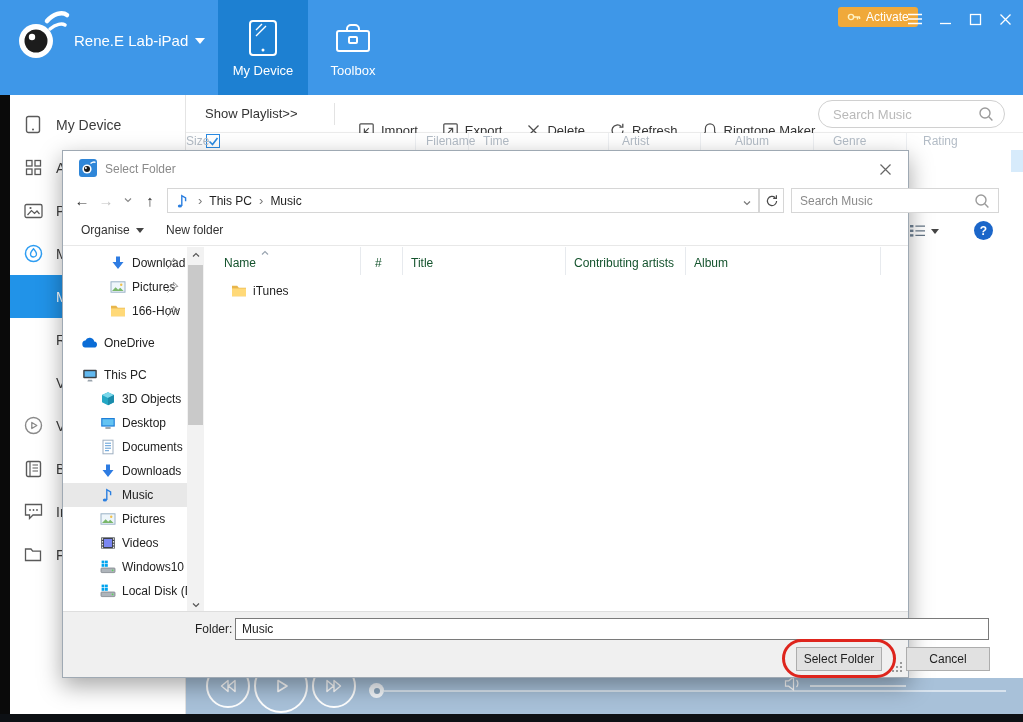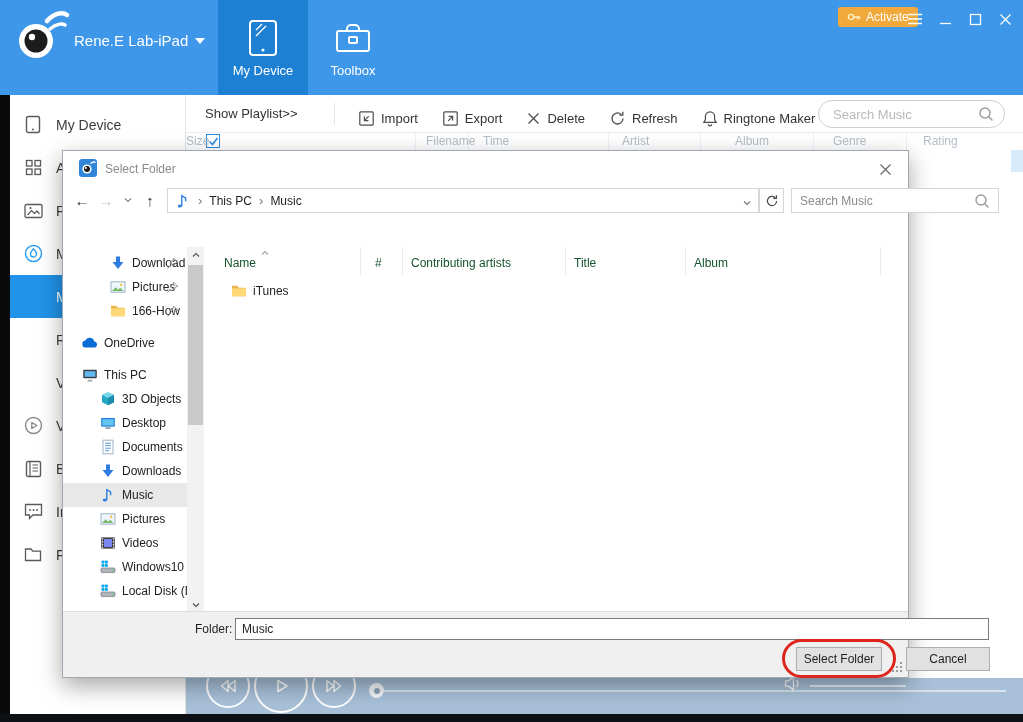--- a/index.html
+++ b/index.html
@@ -25,21 +25,21 @@
 .bstrip{position:absolute;left:0;top:714px;width:1023px;height:8px;background:#0d1014}
 .sbar{position:absolute;left:10px;top:95px;width:176px;height:619px;background:#fff;border-right:1px solid #e4e4e4;padding-top:8px}
 .sb-row{height:43px;display:flex;align-items:center;padding-left:12px}
 .sb-icon{width:22px;height:20px;margin-right:12px;display:flex;align-items:center;justify-content:center}
 .sb-label{font-size:14px;color:#3c3c3c;white-space:nowrap}
 .sb-row.selected{background:var(--c-selblue)}
 .sb-row.selected .sb-label{color:#fff}
 .tbar{position:absolute;left:186px;top:95px;width:837px;height:38px;background:#fff;border-bottom:1px solid #ececec}
 .showpl{position:absolute;left:19px;top:0;line-height:38px;font-size:13px;color:#333}
 .tdiv{position:absolute;left:148px;top:8px;height:22px;border-left:1px solid #e3e3e3}
-.tacts{position:absolute;left:172px;top:4px;height:38px;display:flex;gap:24px;align-items:center}
+.tacts{position:absolute;left:172px;top:16px;height:38px;display:flex;gap:24px;align-items:center}
 .tact{display:flex;gap:6px;align-items:center;font-size:13px;color:#333}
 .searchpill{position:absolute;left:632px;top:5px;width:187px;height:28px;border:1px solid #d0d0d0;border-radius:14px;display:flex;align-items:center;padding:0 10px 0 14px;background:#fff}
 .searchpill input{border:0;outline:0;flex:1;font-size:13px;color:#555;min-width:0;background:transparent}
 .searchpill input::placeholder{color:#b9b9b9}
 .thead{position:absolute;left:186px;top:133px;width:837px;height:17px;background:#fff}
 .thead .cl{position:absolute;top:1px;font-size:12px;color:#b3bcc6}
 .thead .cl:nth-of-type(1){left:50px}.thead .cl:nth-of-type(2){left:240px}.thead .cl:nth-of-type(3){left:297px}
 .thead .cl:nth-of-type(4){left:436px}.thead .cl:nth-of-type(5){left:549px}.thead .cl:nth-of-type(6){left:647px}
 .thead .cl:nth-of-type(7){left:737px}
 .thsep{position:absolute;top:0;height:17px;border-left:1px solid #eef0f3}
@@ -476,20 +476,41 @@
         <input placeholder="Search Music" style="">
         <span>
             <svg width="16" height="16" viewBox="0 0 16 16">
               <circle cx="7" cy="7" r="5" fill="none" stroke="#9b9b9b" stroke-width="1.4"></circle>
               <path d="M10.8 10.8l3.6 3.6" stroke="#9b9b9b" stroke-width="1.4"></path>
             </svg>
           </span>
       </div>
     </div>
 
+    <div class="dcmd">
+      <button class="organise">
+        <span>Organise</span>
+        <span class="scaret"></span>
+      </button>
+      <button class="newfolder">New folder</button>
+      <button class="viewbtn">
+        <span>
+            <svg width="17" height="14" viewBox="0 0 17 14">
+              <g fill="#5f6f7f">
+                <rect x="1" y="1" width="3.4" height="2.4"></rect>
+                <rect x="1" y="5.6" width="3.4" height="2.4"></rect>
+                <rect x="1" y="10.2" width="3.4" height="2.4"></rect>
+              </g>
+              <path d="M6.4 2.2H16M6.4 6.8H16M6.4 11.4H16" stroke="#5f6f7f" stroke-width="1.2"></path>
+            </svg>
+          </span>
+        <span class="scaret"></span>
+      </button>
+      <button class="dhelp">?</button>
+    </div>
 
     <div class="dmain">
       <div class="dtree">
 
       <div class="trow pinned lvl2">
             <span class="ti">
               <svg width="16" height="16" viewBox="0 0 16 16">
                 <path d="M6 1.5h4V7h3.5L8 14 2.5 7H6z" fill="#2e7ce2"></path>
               </svg>
             </span>
@@ -682,22 +703,22 @@
       </div>
       <div class="dlist">
         <div class="lhead">
           <span class="sortc">
               <svg width="10" height="10" viewBox="0 0 10 10">
                 <path d="M2 6.5l3-3 3 3" fill="none" stroke="currentColor" stroke-width="1.2"></path>
               </svg>
             </span>
           <span class="lh">Name</span>
           <span class="lh">#</span>
+          <span class="lh">Title</span>
           <span class="lh">Contributing artists</span>
-          <span class="lh">Title</span>
           <span class="lh">Album</span>
           <span class="lh fill"></span>
         </div>
         <div class="lrow">
           <span class="ti">
               <svg width="16" height="16" viewBox="0 0 16 16">
                 <path d="M1 2.8h5.2l1.6 2H15v8.4H1z" fill="#e8b64c"></path>
                 <path d="M1 5.4h14v7.8H1z" fill="#ffd978"></path>
               </svg>
             </span>

